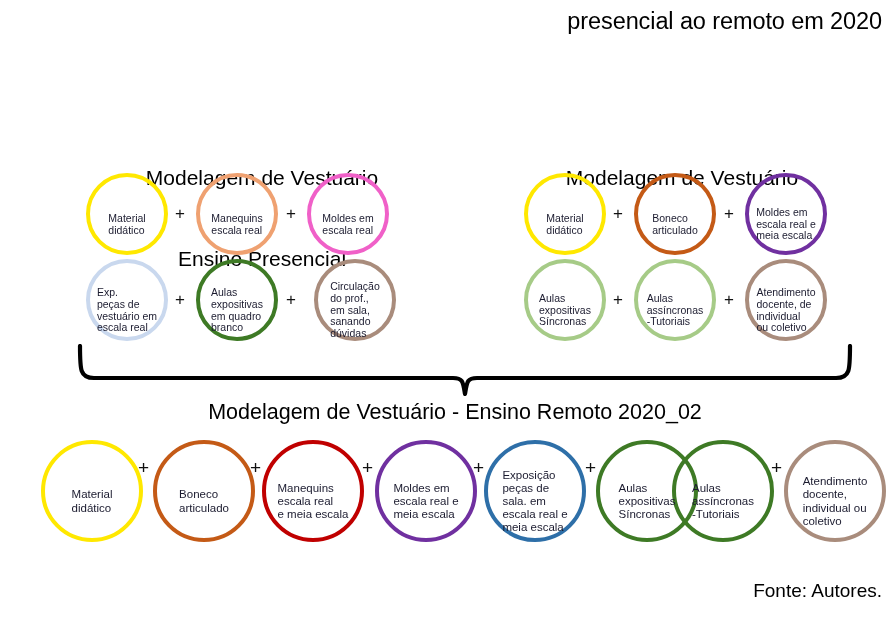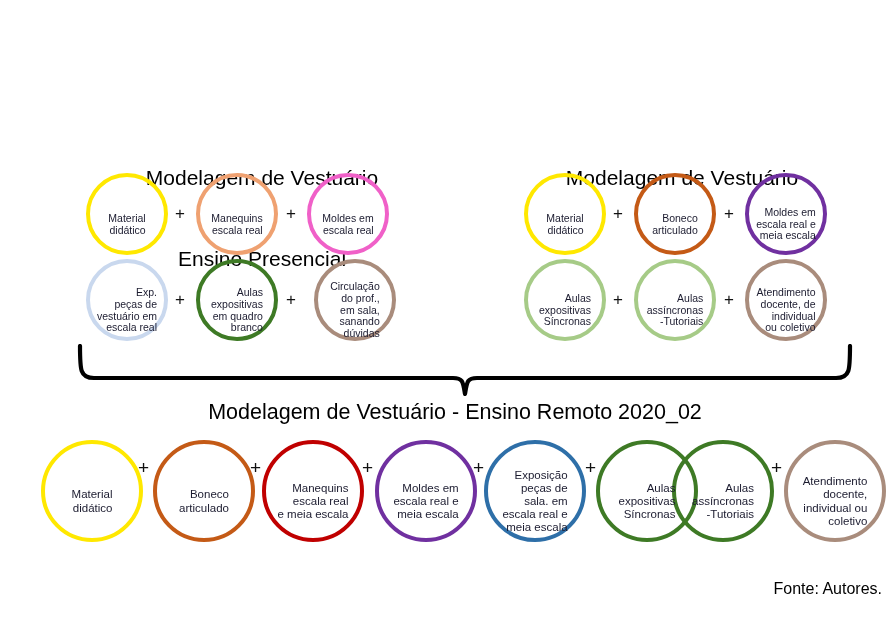--- a/index.html
+++ b/index.html
@@ -60,21 +60,21 @@
   .circle {
     position: absolute;
     border-radius: 50%;
     box-sizing: border-box;
     display: flex;
     align-items: center;
     justify-content: center;
     background: transparent;
   }
   .circle .lbl {
-    text-align: right;
+    text-align: left;
     line-height: 1.14;
     white-space: pre-line;
     color: #1b1b2f;
     position: relative;
     z-index: 2;
     margin-top: 21px;
   }
 
   
   .c-sm {
@@ -111,28 +111,29 @@
     top: 344px;
     width: 790px;
     height: 52px;
   }
 
   
   #fonte {
     position: absolute;
     right: 12px;
     top: 580px;
-    font-size: 16px;
+    font-size: 19px;
     color: #000000;
   }
 </style>
 </head>
 <body>
 
 <div class="fig-title">
+  <span class="ln">presencial ao remoto em 2020</span>
 </div>
 
 <div class="group-head" id="head-left">
   <span class="ln">Modelagem de Vestuário</span>
   <span class="ln">Ensino Presencial</span>
 </div>
 
 <div class="group-head" id="head-right">
   <span class="ln">Modelagem de Vestuário</span>
 </div>

